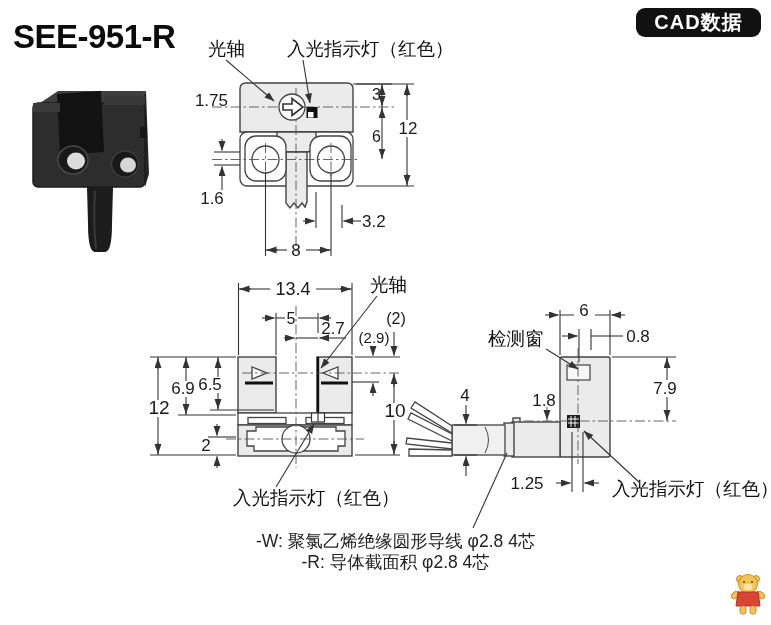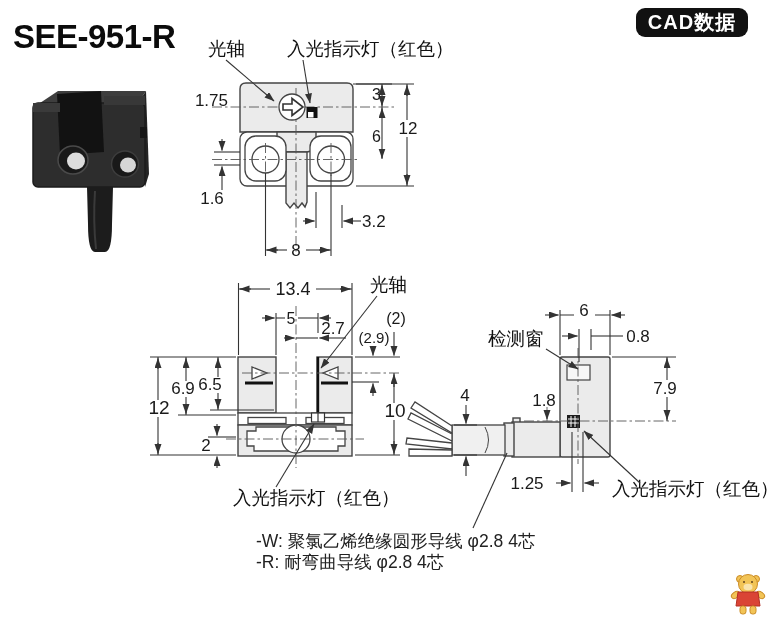--- a/index.html
+++ b/index.html
@@ -1,24 +1,24 @@
 <!DOCTYPE html>
 <html><head>
 <meta charset="utf-8">
 <style>
   html,body{margin:0;padding:0;background:#fff;}
   #stage{position:relative;width:771px;height:625px;background:#fff;overflow:hidden;
          font-family:"Liberation Sans",sans-serif;padding-left:20px;}
   #title{position:absolute;left:13px;top:18px;font-size:33px;font-weight:800;
          letter-spacing:-.5px;color:#0b0b0b;}
-  #badge{position:absolute;left:636px;top:8px;width:112px;height:29px;background:#111;
+  #badge{position:absolute;left:636px;top:8px;width:125px;height:29px;background:#111;
          border-radius:9px;color:#fff;font-size:20px;font-weight:bold;display:flex;
          align-items:center;justify-content:center;letter-spacing:1px;}
   #notes{position:absolute;left:244px;top:531px;font-size:17.5px;line-height:21px;color:#222;}
-  #notes .ind{padding-left:12px;}
+  #notes .ind{padding-left:12px;text-align:center;}
   svg{position:absolute;left:0;top:0;}
   .ln{stroke:#333;stroke-width:1.1;fill:none}
   .thk{stroke:#111;stroke-width:3;fill:none}
   .cl{stroke:#555;stroke-width:.9;fill:none;stroke-dasharray:10 3 2.5 3}
   .body{fill:#ebebeb;stroke:#444;stroke-width:1.4}
   .wht{fill:#fff;stroke:#444;stroke-width:1.3}
   text{font-family:"Liberation Sans",sans-serif;fill:#1a1a1a}
   .d15{font-size:15px}.d16{font-size:16px}.d17{font-size:17px}.d18{font-size:18px}.d19{font-size:19px}
   .lab{font-size:18.5px;fill:#111}
   .mid{text-anchor:middle}.end{text-anchor:end}
@@ -290,16 +290,16 @@
       <ellipse cx="4.5" cy="22" rx="4.5" ry="3" fill="#f2c14e" stroke="#c8861b" transform="rotate(-35 4.5 22)"></ellipse>
       <ellipse cx="29.5" cy="22" rx="4.5" ry="3" fill="#f2c14e" stroke="#c8861b" transform="rotate(35 29.5 22)"></ellipse>
       <path d="M7,19 h20 l2,14 h-24 z" fill="#d93a2b" stroke="#b02318"></path>
       <rect x="9" y="33" width="6" height="8" rx="2.5" fill="#f2c14e" stroke="#c8861b"></rect>
       <rect x="19" y="33" width="6" height="8" rx="2.5" fill="#f2c14e" stroke="#c8861b"></rect>
     </g>
   </svg>
 
   <div id="notes">
     <div class="ind">-W: 聚氯乙烯绝缘圆形导线 φ2.8 4芯</div>
-    <div class="ind">-R: 耐弯曲导线 φ2.8 4芯</div>
+    <div class="ind">-R: 导体截面积 φ2.8 4芯</div>
   </div>
 
 </div>
 
 </body></html>

